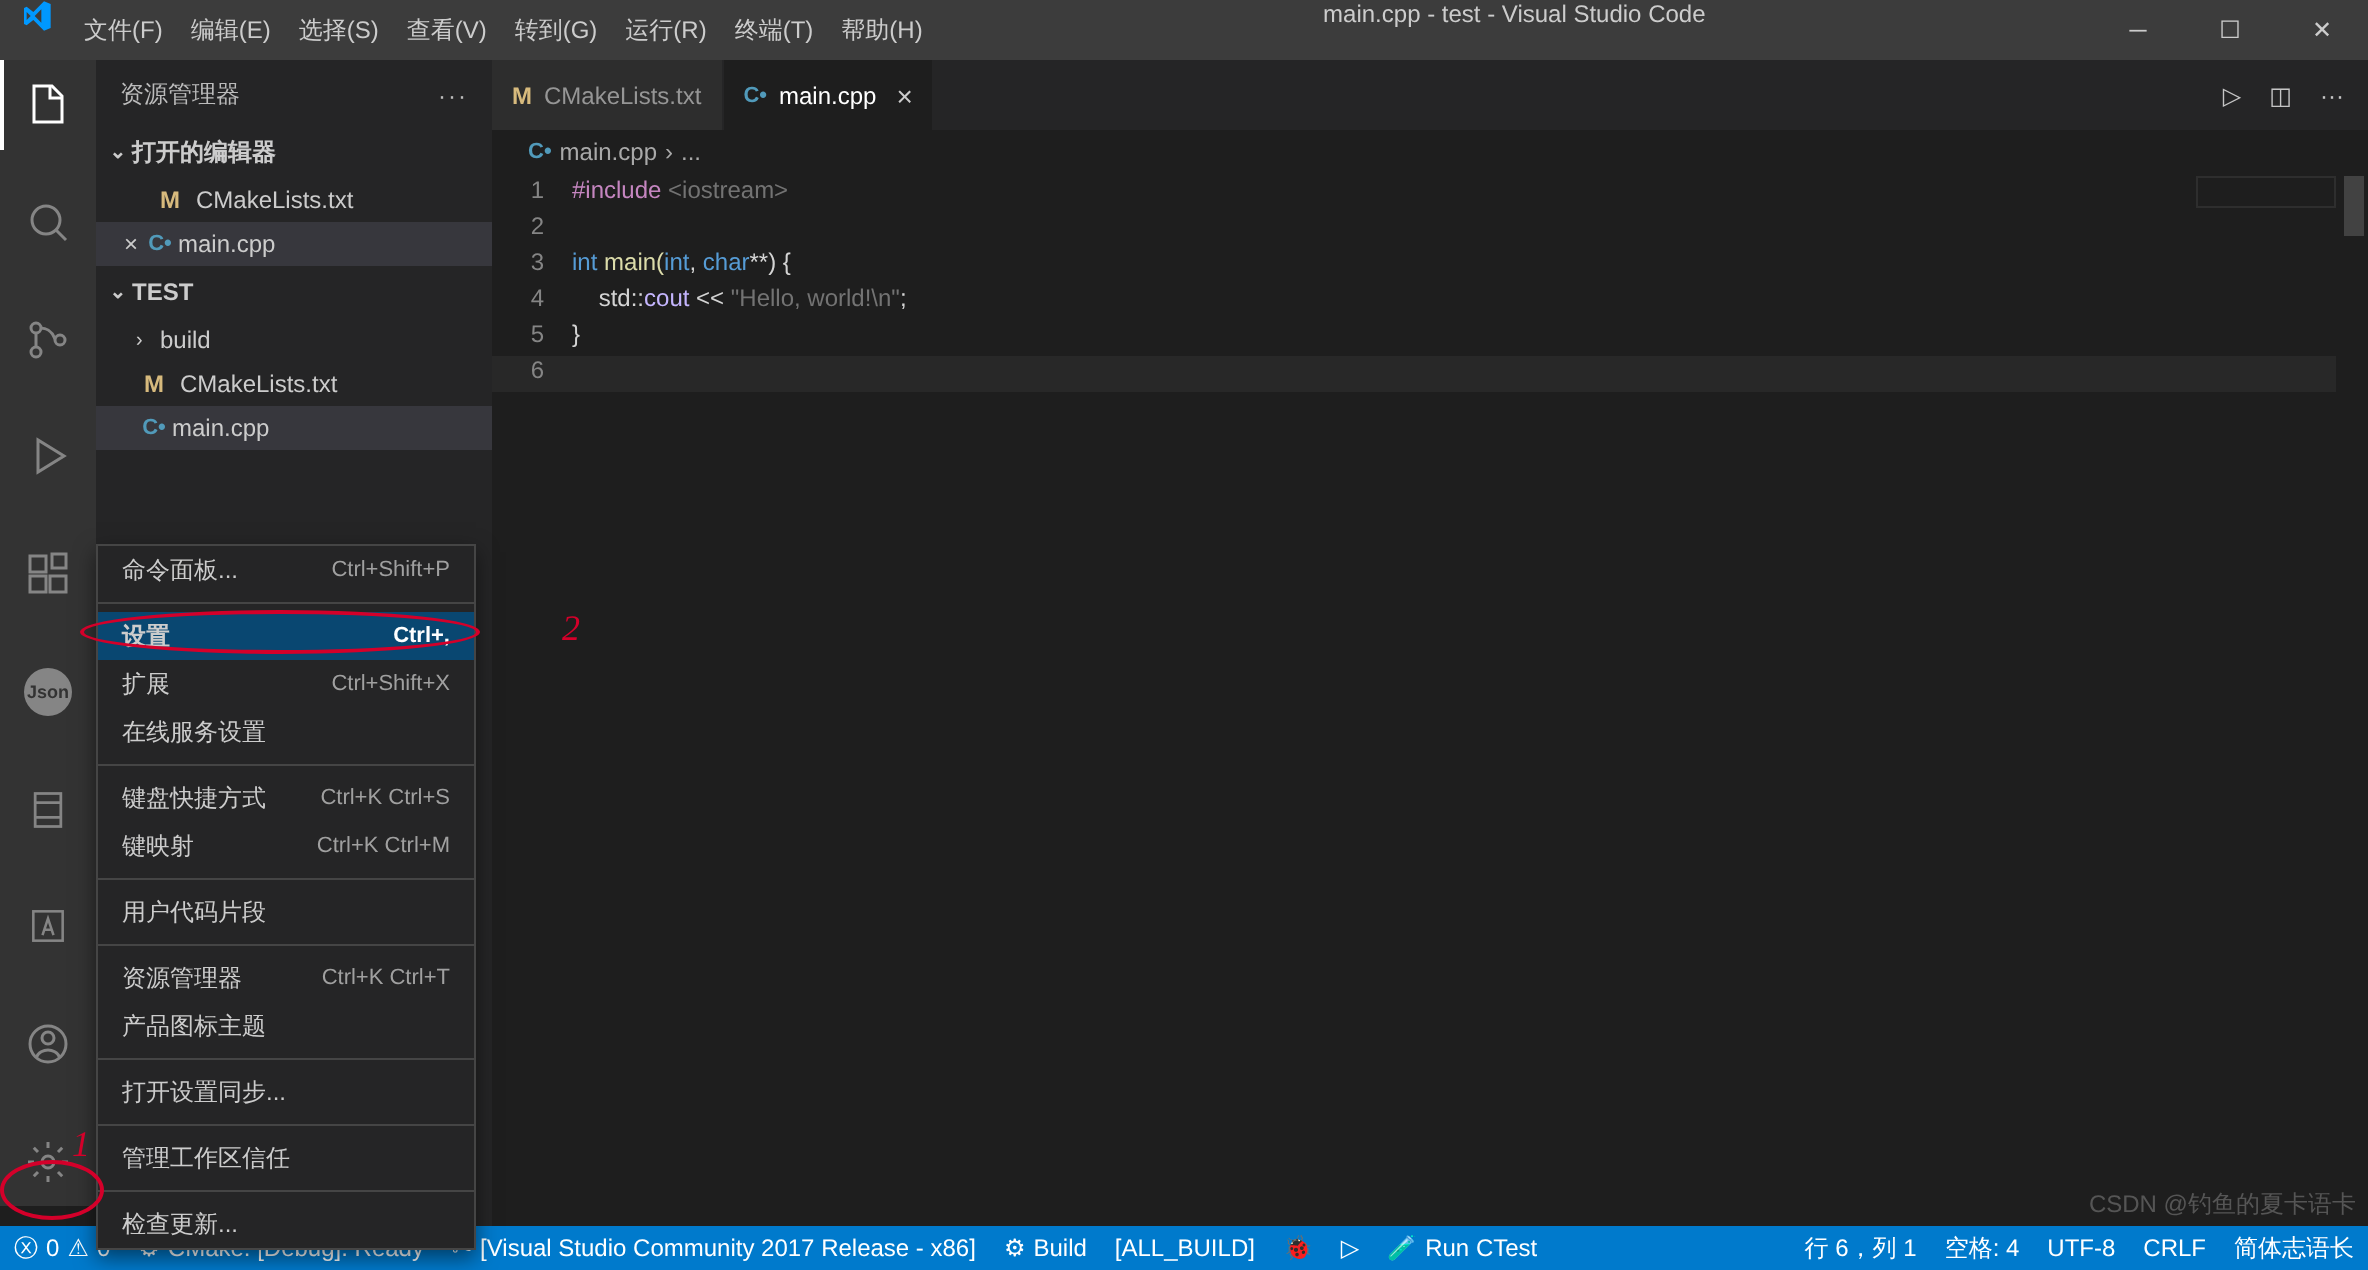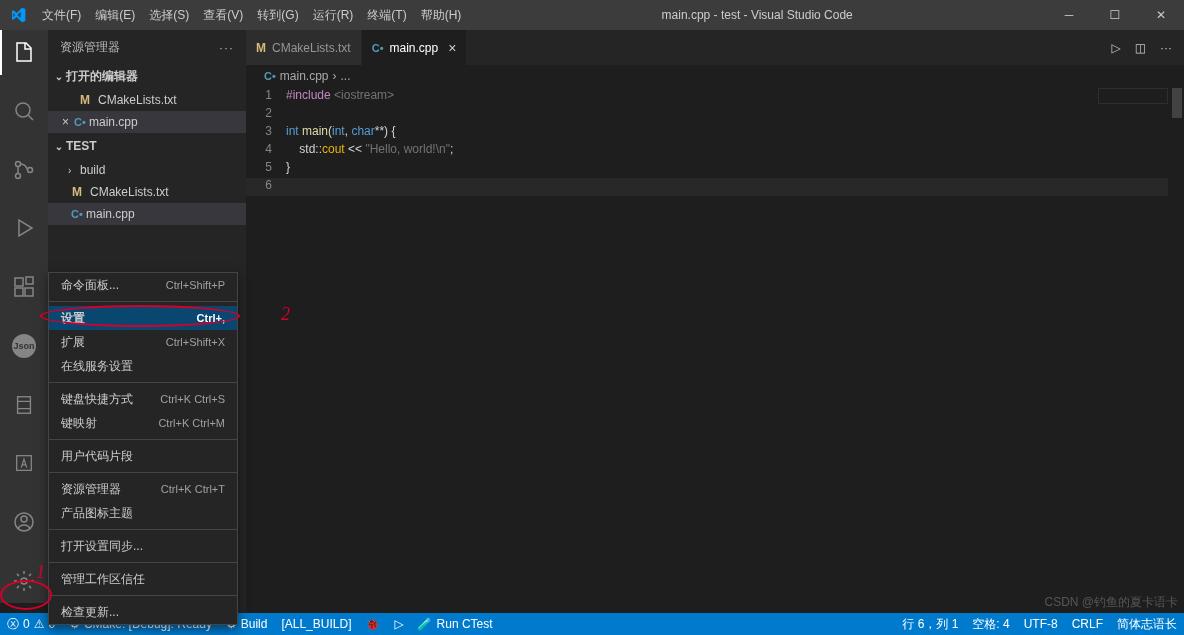--- a/index.html
+++ b/index.html
@@ -1,19 +1,19 @@
 <!DOCTYPE html>
 <html><head>
 <meta charset="utf-8">
 <style>
 * { margin: 0; padding: 0; box-sizing: border-box; font-family: "Segoe UI", "Microsoft YaHei", sans-serif; font-size: 12px; }
 body { width: 1184px; height: 635px; background: #1e1e1e; color: #cccccc; overflow: hidden; position: relative; }
 
 
-.title-bar { height: 30px; background: #3c3c3c; display: flex; align-items: center; }
+.title-bar { height: 30px; background: #3c3c3c; display: flex; align-items: flex-start; }
 .vs-logo { width: 35px; display: flex; align-items: center; justify-content: center; }
 .vs-logo svg { width: 16px; height: 16px; }
 .menu-item { padding: 0 7px; height: 30px; display: flex; align-items: center; color: #cccccc; cursor: pointer; }
 .title-text { flex: 1; text-align: center; color: #cccccc; }
 .window-controls { display: flex; }
 .win-btn { width: 46px; height: 30px; display: flex; align-items: center; justify-content: center; color: #cccccc; }
 
 
 .activity-bar { position: absolute; left: 0; top: 30px; bottom: 32px; width: 48px; background: #333333; display: flex; flex-direction: column; align-items: center; gap: 14px; }
 .activity-item { width: 48px; height: 48px; display: flex; align-items: center; justify-content: center; color: #858585; cursor: pointer; position: relative; }
@@ -49,21 +49,21 @@
 
 
 .breadcrumb { position: absolute; left: 246px; right: 0; top: 65px; height: 22px; background: #1e1e1e; display: flex; align-items: center; padding-left: 18px; color: #a9a9a9; gap: 4px; }
 .breadcrumb .c-icon { color: #519aba; font-weight: bold; font-size: 11px; }
 
 
 .editor { position: absolute; left: 246px; right: 16px; top: 88px; bottom: 22px; background: #1e1e1e; font-family: Consolas, monospace; font-size: 13px; }
 .line { display: flex; height: 18px; }
 .ln { width: 40px; text-align: right; color: #858585; padding-right: 14px; user-select: none; }
 .code { white-space: pre; color: #d4d4d4; }
-.k { color: #c586c0; } .t { color: #569cd6; } .fn { color: #dcdcaa; } .s { color: #737373; } .cls { color: #eab308; }
+.k { color: #c586c0; } .t { color: #569cd6; } .fn { color: #dcdcaa; } .s { color: #737373; } .cls { color: #c4b5fd; }
 .line.cur { background: #282828; }
 .scroll-thumb { position: absolute; right: -14px; top: 0; width: 10px; height: 30px; background: #424242; }
 
 .minimap { position: absolute; right: 16px; top: 88px; width: 70px; height: 16px; border: 1px solid #464646; opacity: 0.4; }
 
 
 .ctx { position: absolute; left: 48px; top: 272px; width: 190px; background: #252526; box-shadow: 0 4px 10px rgba(0,0,0,0.5); border: 1px solid #454545; z-index: 100; }
 .ctx-item { height: 24px; display: flex; align-items: center; padding: 0 12px; color: #cccccc; cursor: pointer; font-size: 12px; }
 .ctx-item.hl { background: #094771; font-weight: bold; }
 .ctx-item .sc { margin-left: auto; color: #a0a0a0; font-size: 11px; }
@@ -322,20 +322,24 @@
       <span>ⓧ</span>
       <span>0</span>
       <span>⚠</span>
       <span>0</span>
     </div>
   <div class="seg">
       <span>⚙</span>
       <span>CMake: [Debug]: Ready</span>
     </div>
   <div class="seg">
+      <span>✂</span>
+      <span>[Visual Studio Community 2017 Release - x86]</span>
+    </div>
+  <div class="seg">
       <span>⚙</span>
       <span>Build</span>
     </div>
   <div class="seg">
       <span>[ALL_BUILD]</span>
     </div>
   <div class="seg">
       <span>🐞</span>
     </div>
   <div class="seg">

